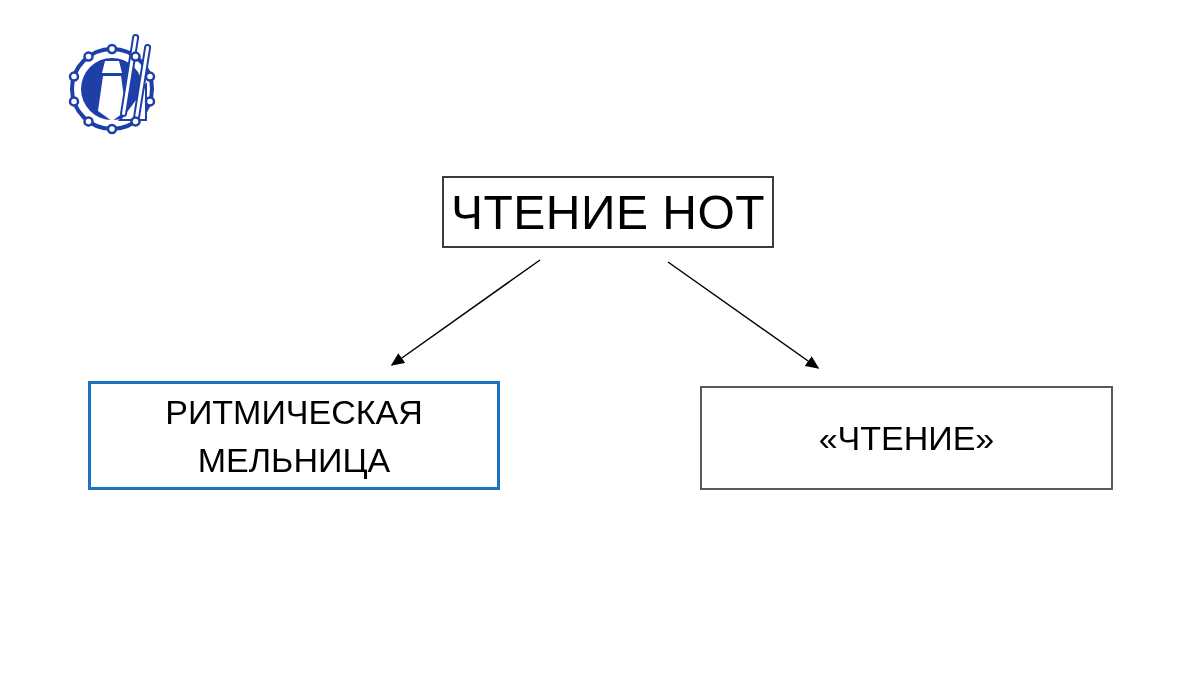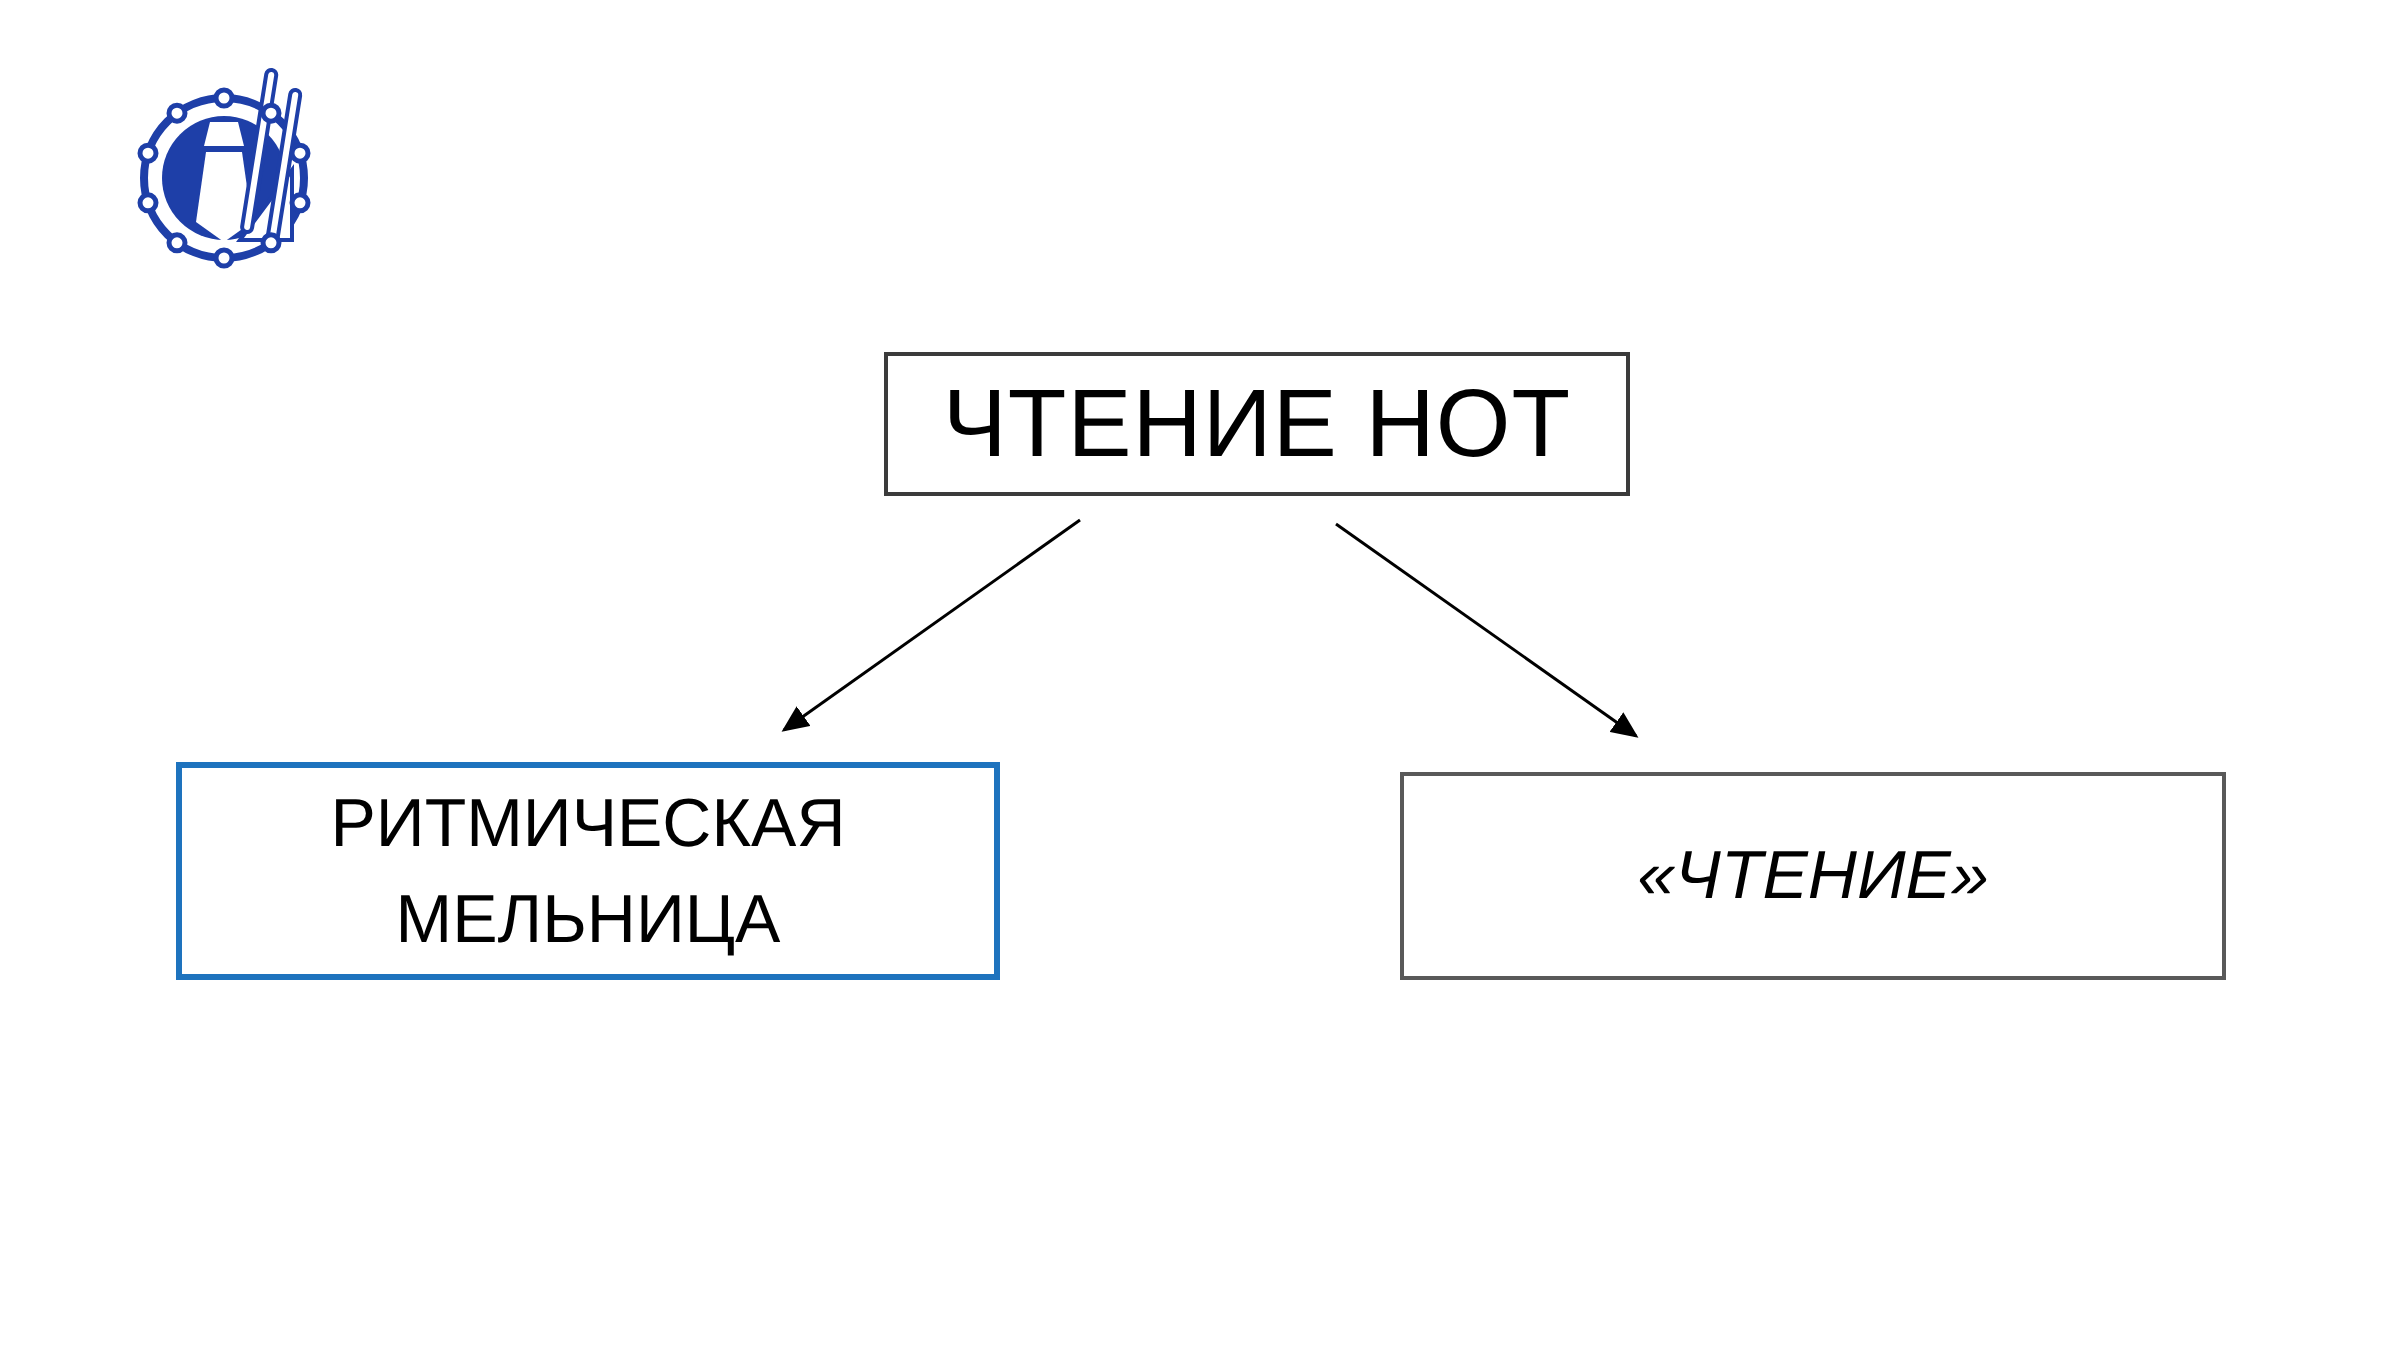--- a/index.html
+++ b/index.html
@@ -37,21 +37,21 @@
     flex-direction: column;
     align-items: center;
     justify-content: center;
     text-align: center;
     color: #000000;
     box-sizing: border-box;
   }
   .node-root {
     left: 442px;
     top: 176px;
-    width: 373px;
+    width: 332px;
     height: 72px;
     border: 2px solid #3b3b3b;
     font-size: 48px;
     letter-spacing: 0.5px;
   }
   .node-left {
     left: 88px;
     top: 381px;
     width: 412px;
     height: 109px;
@@ -60,21 +60,20 @@
     line-height: 48px;
   }
   .node-right {
     left: 700px;
     top: 386px;
     width: 413px;
     height: 104px;
     border: 2px solid #595959;
     font-size: 34px;
     line-height: 48px;
-    font-style: italic;
   }
   .node .line { white-space: nowrap; }
 </style>
 </head>
 <body>
 
 <div class="canvas">
 
   <div class="logo">
     <svg width="120" height="120" viewBox="0 0 120 120">

